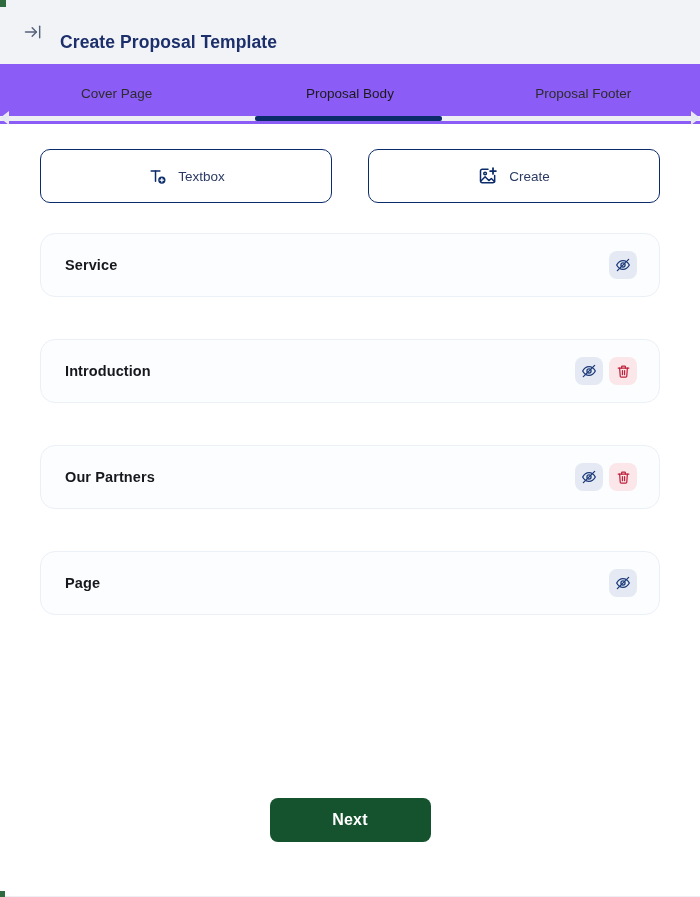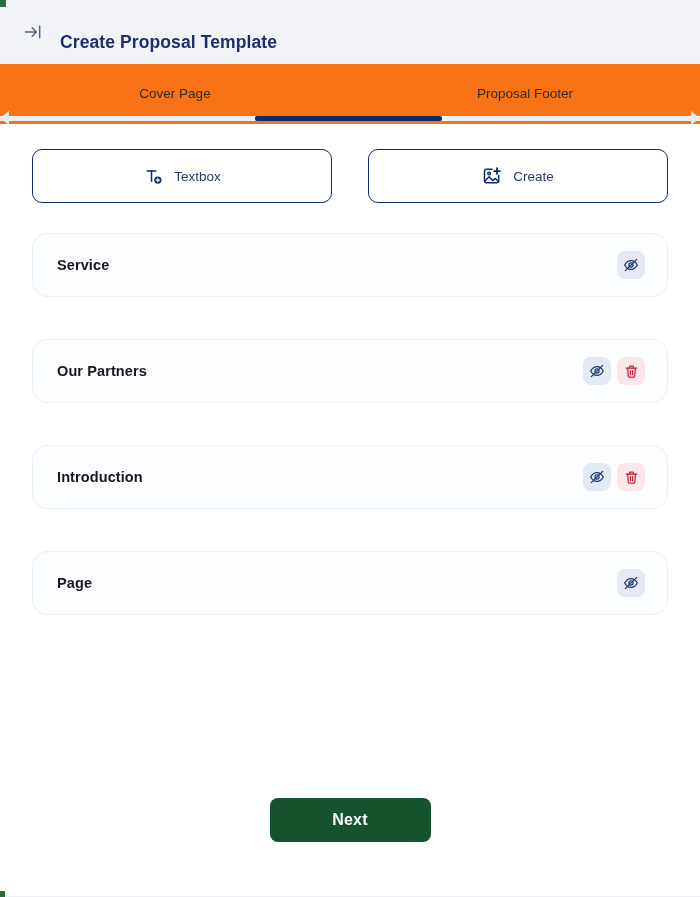--- a/index.html
+++ b/index.html
@@ -55,21 +55,21 @@
     font-weight: 700;
     color: #1c2f6b;
     letter-spacing: 0.1px;
     margin-top: 20px;
   }
 
   
   .tabs-wrap {
     position: relative;
     height: 60px;
-    background: #f97316;
+    background: #8b5cf6;
   }
   .tabs {
     display: flex;
     height: 100%;
     align-items: flex-start;
     padding-top: 22px;
   }
   .tab {
     flex: 1;
     text-align: center;
@@ -103,21 +103,21 @@
     position: absolute;
     bottom: -1px;
     width: 0; height: 0;
     border-top: 7px solid transparent;
     border-bottom: 7px solid transparent;
   }
   .notch.left  { left: 0;  border-right: 9px solid #E7EAF0; }
   .notch.right { right: 0; border-left: 9px solid #E7EAF0; }
 
   
-  .content { padding: 0 32px; }
+  .content { padding: 0 40px; }
 
   
   .add-row {
     display: flex;
     gap: 36px;
     margin-top: 25px;
   }
   .add-btn {
     flex: 1;
     height: 54px;
@@ -228,20 +228,23 @@
       </svg>
     </span>
     <span class="page-title">Create Proposal Template</span>
   </div>
 
   <div class="tabs-wrap">
     <div class="tabs">
       <div class="tab">
         <span>Cover Page</span>
       </div>
+      <div class="tab active">
+        <span>Proposal Body</span>
+      </div>
       <div class="tab">
         <span>Proposal Footer</span>
       </div>
     </div>
     <div class="tab-track"></div>
     <div class="tab-indicator"></div>
     <div class="notch left"></div>
     <div class="notch right"></div>
   </div>
 
@@ -285,42 +288,42 @@
             <svg width="16" height="16" viewBox="0 0 24 24" fill="none" stroke="currentColor" stroke-width="1.9" stroke-linecap="round" stroke-linejoin="round">
               <path d="M2.5 12S6 5.5 12 5.5s9.5 6.5 9.5 6.5-3.5 6.5-9.5 6.5S2.5 12 2.5 12z"></path>
               <circle cx="12" cy="12" r="3.1"></circle>
               <path d="M3.5 20.5L20.5 3.5"></path>
             </svg>
           </button>
         </div>
       </div>
 
       <div class="srow">
-        <span class="srow-title">Our Partners</span>
+        <span class="srow-title">Introduction</span>
         <div class="srow-actions">
           <button class="icon-btn hide">
             <svg width="16" height="16" viewBox="0 0 24 24" fill="none" stroke="currentColor" stroke-width="1.9" stroke-linecap="round" stroke-linejoin="round">
               <path d="M2.5 12S6 5.5 12 5.5s9.5 6.5 9.5 6.5-3.5 6.5-9.5 6.5S2.5 12 2.5 12z"></path>
               <circle cx="12" cy="12" r="3.1"></circle>
               <path d="M3.5 20.5L20.5 3.5"></path>
             </svg>
           </button>
           <button class="icon-btn trash">
             <svg width="15" height="15" viewBox="0 0 24 24" fill="none" stroke="currentColor" stroke-width="2" stroke-linecap="round" stroke-linejoin="round">
               <path d="M3.5 6.5h17"></path>
               <path d="M9 6.5V4.2a1 1 0 0 1 1-1h4a1 1 0 0 1 1 1v2.3"></path>
               <path d="M5.8 6.5l1 13a1.4 1.4 0 0 0 1.4 1.3h7.6a1.4 1.4 0 0 0 1.4-1.3l1-13"></path>
               <path d="M10.3 10.5v6.5M13.7 10.5v6.5"></path>
             </svg>
           </button>
         </div>
       </div>
 
       <div class="srow">
-        <span class="srow-title">Introduction</span>
+        <span class="srow-title">Our Partners</span>
         <div class="srow-actions">
           <button class="icon-btn hide">
             <svg width="16" height="16" viewBox="0 0 24 24" fill="none" stroke="currentColor" stroke-width="1.9" stroke-linecap="round" stroke-linejoin="round">
               <path d="M2.5 12S6 5.5 12 5.5s9.5 6.5 9.5 6.5-3.5 6.5-9.5 6.5S2.5 12 2.5 12z"></path>
               <circle cx="12" cy="12" r="3.1"></circle>
               <path d="M3.5 20.5L20.5 3.5"></path>
             </svg>
           </button>
           <button class="icon-btn trash">
             <svg width="15" height="15" viewBox="0 0 24 24" fill="none" stroke="currentColor" stroke-width="2" stroke-linecap="round" stroke-linejoin="round">

